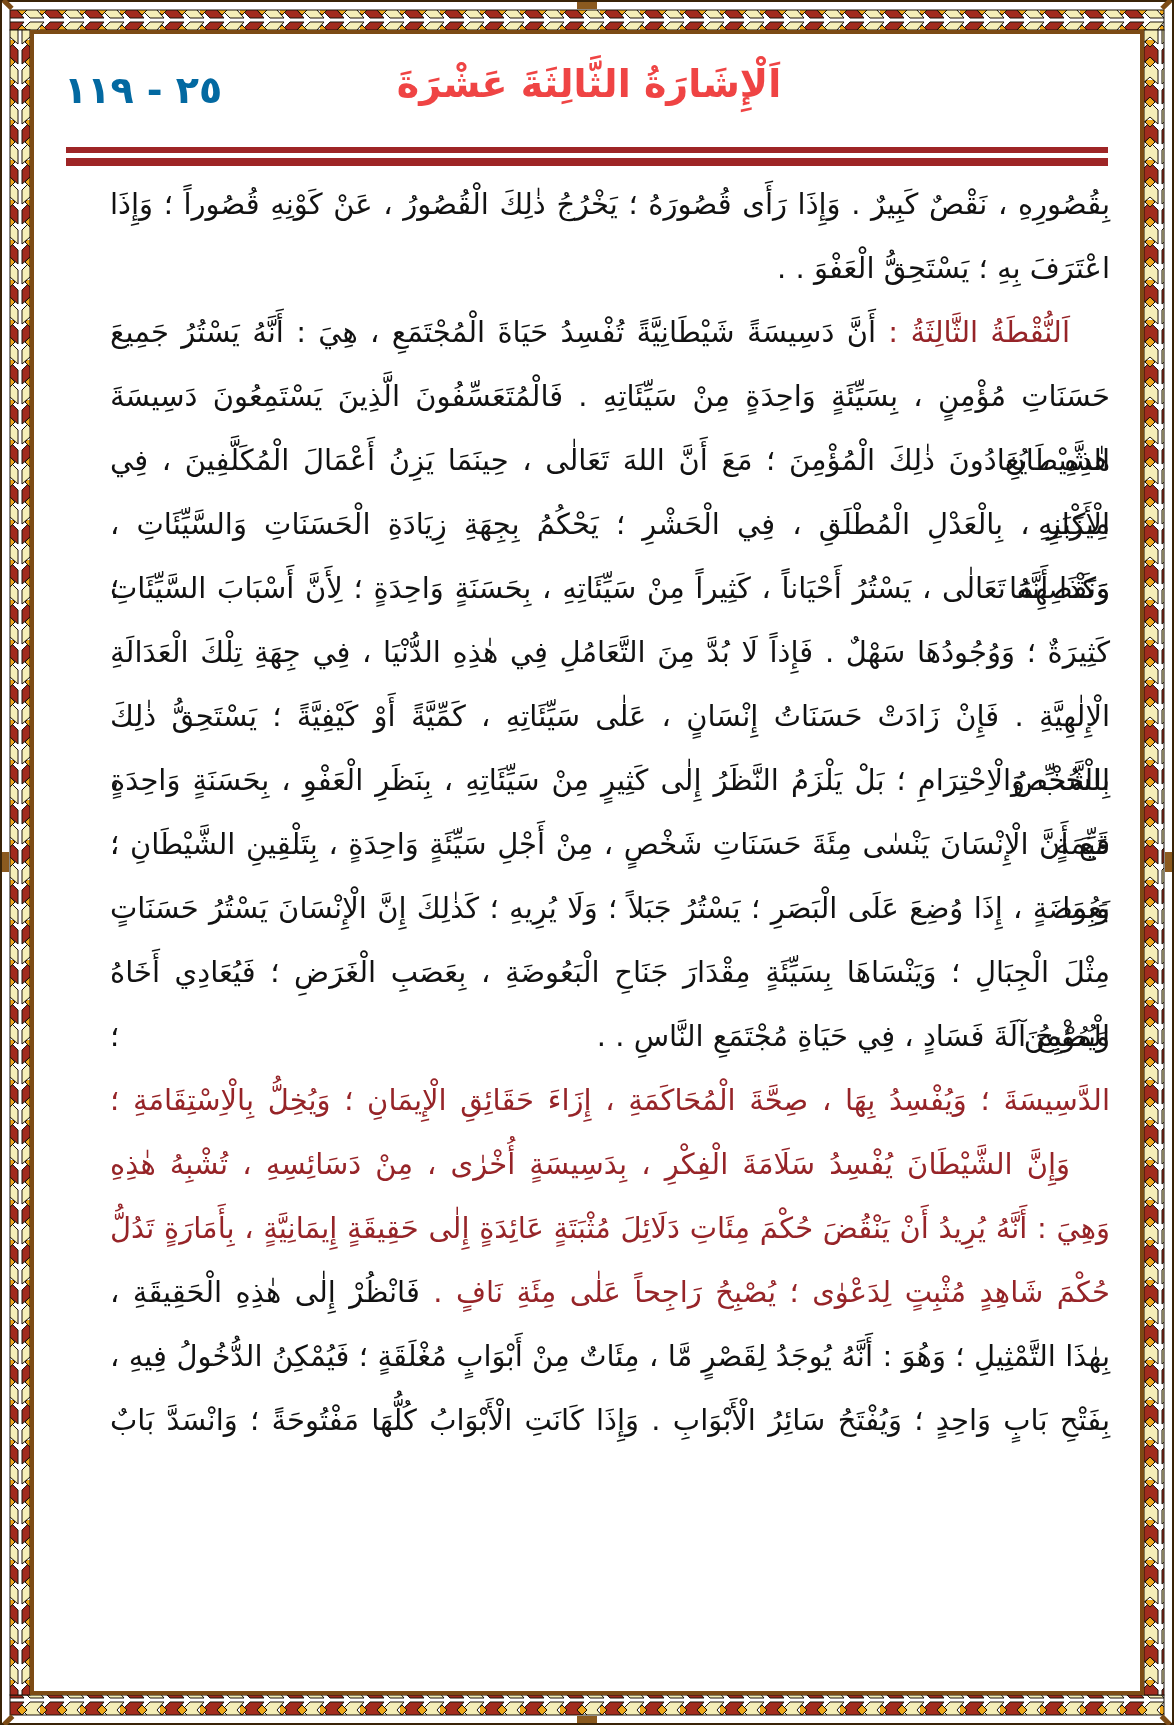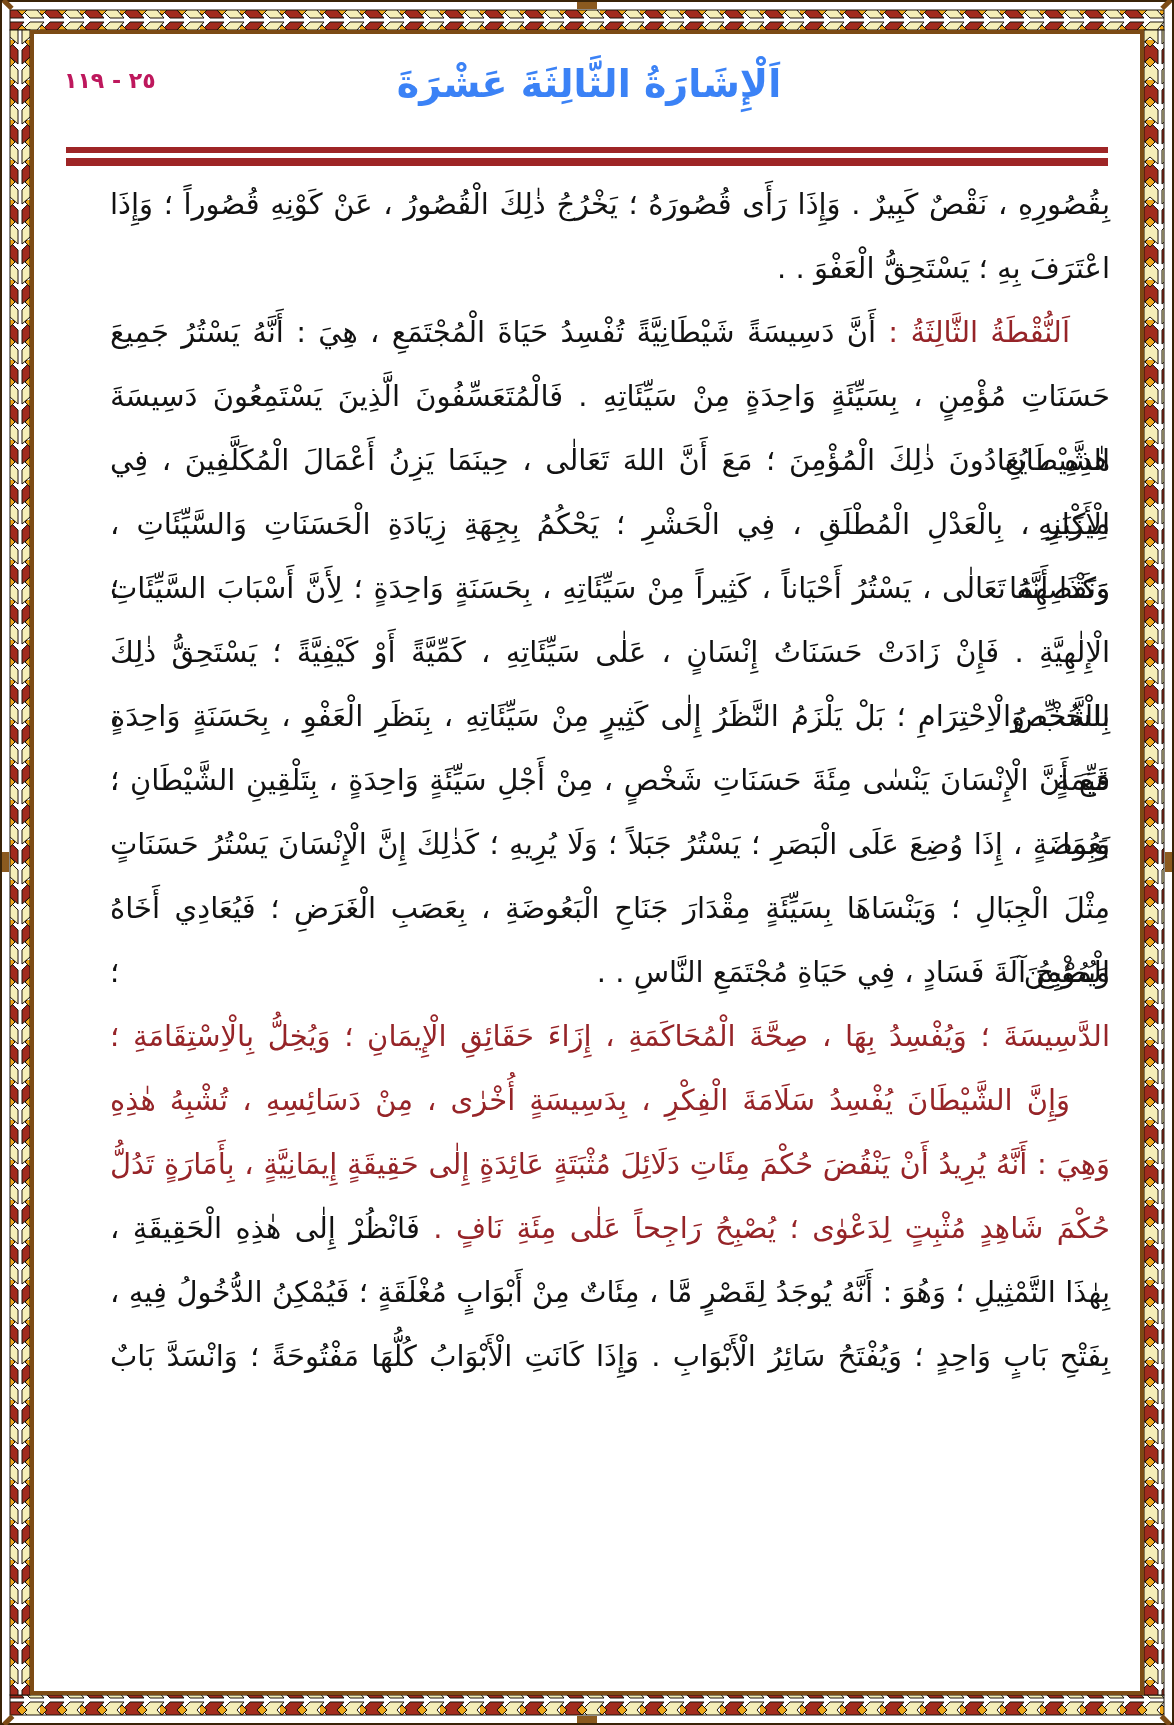--- a/index.html
+++ b/index.html
@@ -9,27 +9,27 @@
     font-family:"DejaVu Sans", sans-serif;
     position:relative;
     overflow:hidden;
   }
   .page{position:absolute;inset:0;background:#ffffff;}
   .frame-svg{position:absolute;left:0;top:0;width:1174px;height:1725px;pointer-events:none;}
   .header{position:absolute;left:34px;right:34px;top:0;height:150px;}
   .page-number{
     position:absolute;left:30px;top:68px;
     direction:rtl;
-    font-size:22px;font-weight:bold;color:#be185d;
+    font-size:38px;font-weight:bold;color:#0369a1;
     letter-spacing:2px;
   }
   .title{
     position:absolute;left:4px;right:0;top:62px;margin:0;
     text-align:center;
-    font-size:38px;font-weight:bold;color:#3b82f6;
+    font-size:38px;font-weight:bold;color:#ef4444;
   }
   .double-rule{position:absolute;left:66px;top:147px;width:1042px;height:20px;}
   .double-rule .bar1{height:6px;background:#9e2526;}
   .double-rule .gap{height:5px;background:#ffffff;}
   .double-rule .bar2{height:8px;background:#9e2526;}
   .text-block{
     position:absolute;right:64px;left:66px;top:172px;
     direction:rtl;
   }
   .line{
@@ -102,20 +102,21 @@
   </div>
 
   <main class="text-block">
       <div class="line justify"><span class="black">بِقُصُورِهِ ، نَقْصٌ كَبِيرٌ . وَإِذَا رَأَى قُصُورَهُ ؛ يَخْرُجُ ذٰلِكَ الْقُصُورُ ، عَنْ كَوْنِهِ قُصُوراً ؛ وَإِذَا</span></div>
       <div class="line end"><span class="black">اعْتَرَفَ بِهِ ؛ يَسْتَحِقُّ الْعَفْوَ . .</span></div>
       <div class="line justify indent"><span class="red">اَلنُّقْطَةُ الثَّالِثَةُ : </span><span class="black">أَنَّ دَسِيسَةً شَيْطَانِيَّةً تُفْسِدُ حَيَاةَ الْمُجْتَمَعِ ، هِيَ : أَنَّهُ يَسْتُرُ جَمِيعَ</span></div>
       <div class="line justify"><span class="black">حَسَنَاتِ مُؤْمِنٍ ، بِسَيِّئَةٍ وَاحِدَةٍ مِنْ سَيِّئَاتِهِ . فَالْمُتَعَسِّفُونَ الَّذِينَ يَسْتَمِعُونَ دَسِيسَةَ الشَّيْطَانِ</span></div>
       <div class="line justify"><span class="black">هٰذِهِ ، يُعَادُونَ ذٰلِكَ الْمُؤْمِنَ ؛ مَعَ أَنَّ اللهَ تَعَالٰى ، حِينَمَا يَزِنُ أَعْمَالَ الْمُكَلَّفِينَ ، فِي مِيزَانِهِ</span></div>
       <div class="line justify"><span class="black">الْأَكْبَرِ ، بِالْعَدْلِ الْمُطْلَقِ ، فِي الْحَشْرِ ؛ يَحْكُمُ بِجِهَةِ زِيَادَةِ الْحَسَنَاتِ وَالسَّيِّئَاتِ ، وَنَقْصِهِمَا ؛</span></div>
       <div class="line justify"><span class="black">وَكَذَا أَنَّهُ تَعَالٰى ، يَسْتُرُ أَحْيَاناً ، كَثِيراً مِنْ سَيِّئَاتِهِ ، بِحَسَنَةٍ وَاحِدَةٍ ؛ لِأَنَّ أَسْبَابَ السَّيِّئَاتِ</span></div>
+      <div class="line justify"><span class="black">كَثِيرَةٌ ؛ وَوُجُودُهَا سَهْلٌ . فَإِذاً لَا بُدَّ مِنَ التَّعَامُلِ فِي هٰذِهِ الدُّنْيَا ، فِي جِهَةِ تِلْكَ الْعَدَالَةِ</span></div>
       <div class="line justify"><span class="black">الْإِلٰهِيَّةِ . فَإِنْ زَادَتْ حَسَنَاتُ إِنْسَانٍ ، عَلٰى سَيِّئَاتِهِ ، كَمِّيَّةً أَوْ كَيْفِيَّةً ؛ يَسْتَحِقُّ ذٰلِكَ الشَّخْصُ ،</span></div>
       <div class="line justify"><span class="black">بِالْحُبِّ وَالْاِحْتِرَامِ ؛ بَلْ يَلْزَمُ النَّظَرُ إِلٰى كَثِيرٍ مِنْ سَيِّئَاتِهِ ، بِنَظَرِ الْعَفْوِ ، بِحَسَنَةٍ وَاحِدَةٍ قَيِّمَةٍ ؛</span></div>
       <div class="line justify"><span class="black">مَعَ أَنَّ الْإِنْسَانَ يَنْسٰى مِئَةَ حَسَنَاتِ شَخْصٍ ، مِنْ أَجْلِ سَيِّئَةٍ وَاحِدَةٍ ، بِتَلْقِينِ الشَّيْطَانِ ، وَبِمَا</span></div>
       <div class="line justify"><span class="black">بَعُوضَةٍ ، إِذَا وُضِعَ عَلَى الْبَصَرِ ؛ يَسْتُرُ جَبَلاً ؛ وَلَا يُرِيهِ ؛ كَذٰلِكَ إِنَّ الْإِنْسَانَ يَسْتُرُ حَسَنَاتٍ</span></div>
       <div class="line justify"><span class="black">مِثْلَ الْجِبَالِ ؛ وَيَنْسَاهَا بِسَيِّئَةٍ مِقْدَارَ جَنَاحِ الْبَعُوضَةِ ، بِعَصَبِ الْغَرَضِ ؛ فَيُعَادِي أَخَاهُ الْمُؤْمِنَ ؛</span></div>
       <div class="line end"><span class="black">وَيُصْبِحُ آلَةَ فَسَادٍ ، فِي حَيَاةِ مُجْتَمَعِ النَّاسِ . .</span></div>
       <div class="line justify"><span class="red">الدَّسِيسَةَ ؛ وَيُفْسِدُ بِهَا ، صِحَّةَ الْمُحَاكَمَةِ ، إِزَاءَ حَقَائِقِ الْإِيمَانِ ؛ وَيُخِلُّ بِالْاِسْتِقَامَةِ ؛</span></div>
       <div class="line justify indent"><span class="red">وَإِنَّ الشَّيْطَانَ يُفْسِدُ سَلَامَةَ الْفِكْرِ ، بِدَسِيسَةٍ أُخْرٰى ، مِنْ دَسَائِسِهِ ، تُشْبِهُ هٰذِهِ</span></div>
       <div class="line justify"><span class="red">وَهِيَ : أَنَّهُ يُرِيدُ أَنْ يَنْقُضَ حُكْمَ مِئَاتِ دَلَائِلَ مُثْبَتَةٍ عَائِدَةٍ إِلٰى حَقِيقَةٍ إِيمَانِيَّةٍ ، بِأَمَارَةٍ تَدُلُّ</span></div>
       <div class="line justify"><span class="red">حُكْمَ شَاهِدٍ مُثْبِتٍ لِدَعْوٰى ؛ يُصْبِحُ رَاجِحاً عَلٰى مِئَةِ نَافٍ . </span><span class="black">فَانْظُرْ إِلٰى هٰذِهِ الْحَقِيقَةِ ،</span></div>

